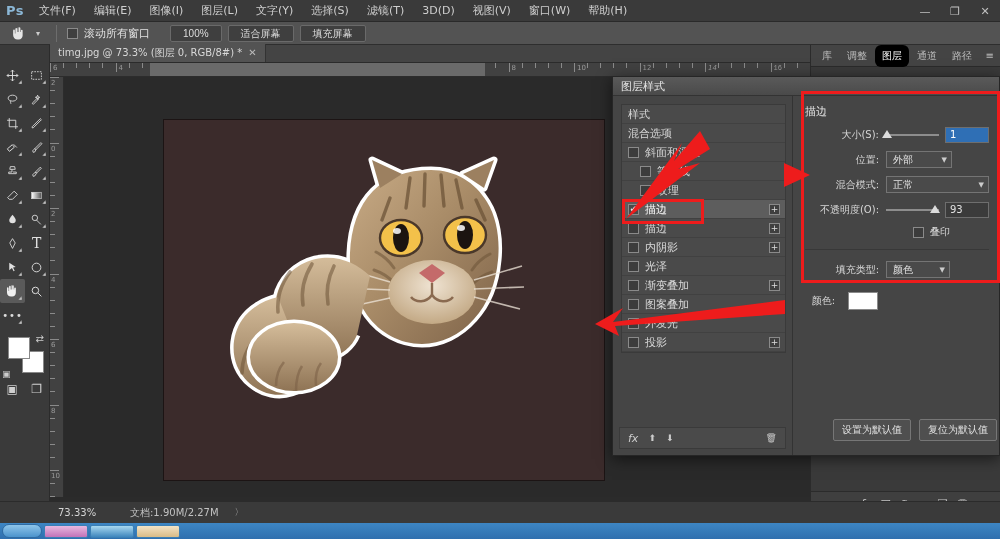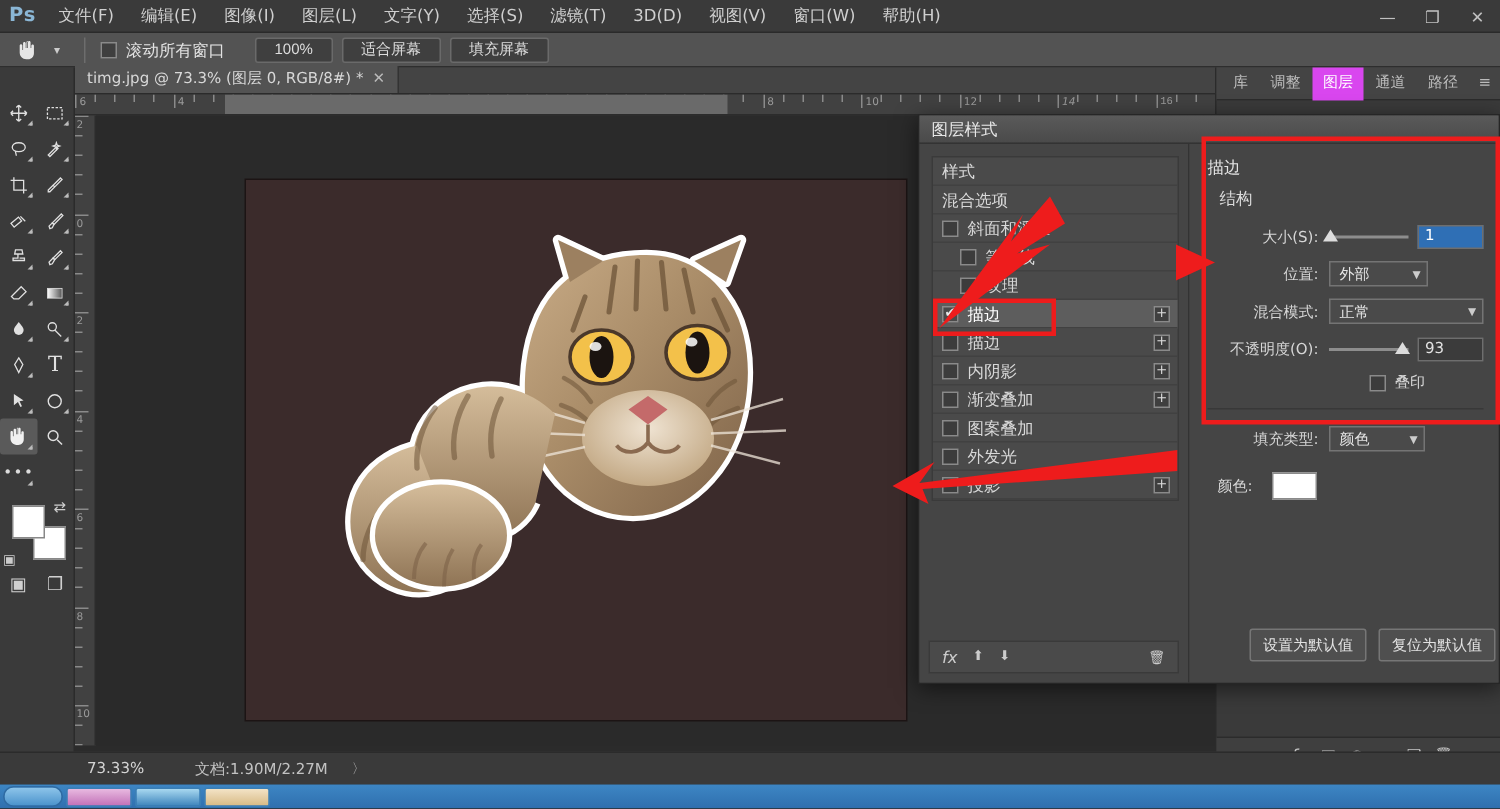--- a/index.html
+++ b/index.html
@@ -138,21 +138,21 @@
     position: absolute; top: 45px; right: 0; width: 190px; height: 470px;
     background: #3a3a3a; border-left: 1px solid #2b2b2b;
   }
   .dock-tabs {
     height: 22px; background: #444; display:flex; align-items:center; gap:1px;
     padding-left: 4px; border-bottom: 1px solid #2b2b2b;
   }
   .dock-tab {
     font-size: 10px; color: #bdbdbd; padding: 0 7px; height: 22px; line-height: 22px;
   }
-  .dock-tab.active { background: #d946ef; color: #fff; }
+  .dock-tab.active { background: #000000; color: #fff; border-radius: 6px; }
   .dock-menu { margin-left:auto; padding-right:6px; font-size: 10px; color:#bbb; }
   .dock-body { position:relative; height: 448px; }
   .layers-bottom {
     position:absolute; bottom: 0; left: 0; right: 0; height: 24px;
     background: #3f3f3f; border-top: 1px solid #2b2b2b;
     display:flex; align-items:center; justify-content:center; gap:9px;
     color:#c6c6c6; font-size: 11px;
   }
 
   
@@ -745,20 +745,24 @@
               <span>描边</span>
               <span class="plus">+</span>
             </div>
             <div class="eff-row">
               <span class="cb"></span>
               <span>内阴影</span>
               <span class="plus">+</span>
             </div>
             <div class="eff-row">
               <span class="cb"></span>
+              <span>光泽</span>
+            </div>
+            <div class="eff-row">
+              <span class="cb"></span>
               <span>渐变叠加</span>
               <span class="plus">+</span>
             </div>
             <div class="eff-row">
               <span class="cb"></span>
               <span>图案叠加</span>
             </div>
             <div class="eff-row">
               <span class="cb"></span>
               <span>外发光</span>
@@ -772,21 +776,20 @@
         <div class="dlg-foot">
           <span style="font-style:italic;">fx</span>
           <span style="font-size:9px;">⬆</span>
           <span style="font-size:9px;">⬇</span>
           <span class="trash" style="font-size:9px;">🗑</span>
         </div>
       </div>
 
       <div class="settings-col">
         <div class="sec-title">描边</div>
-        <div class="sub-title">结构</div>
 
         <div class="frow">
           <div class="flabel">大小(S):</div>
           <div class="slider">
             <div class="track"></div>
             <div class="knob" id="sizeKnob" style="left: calc(2% - 5px);"></div>
           </div>
           <div class="numbox sel">1</div>
         </div>
 

